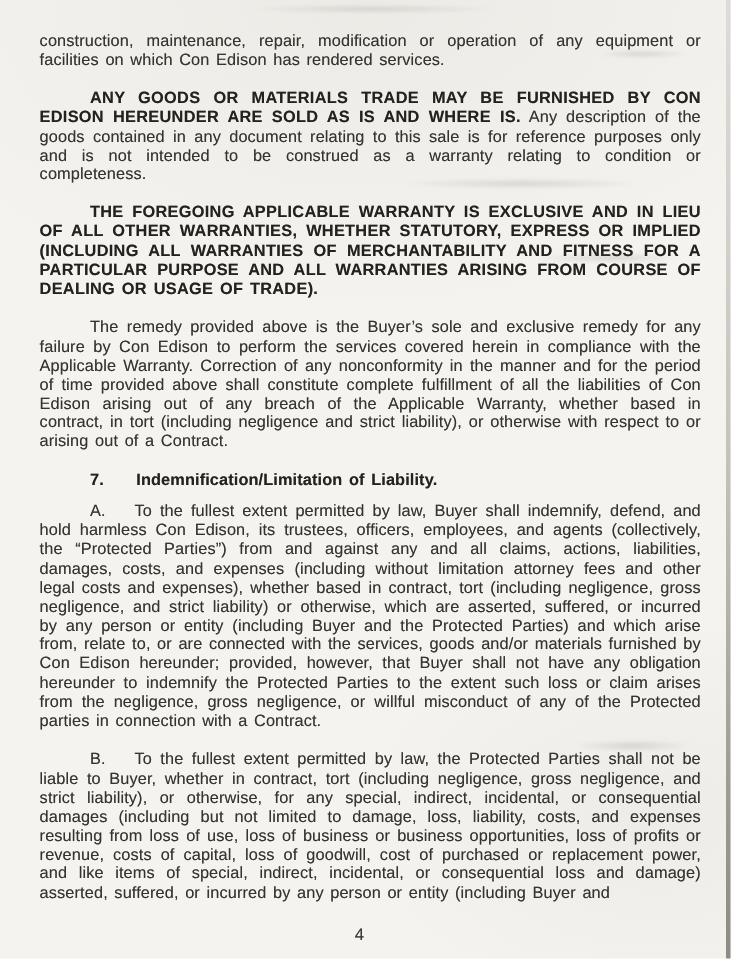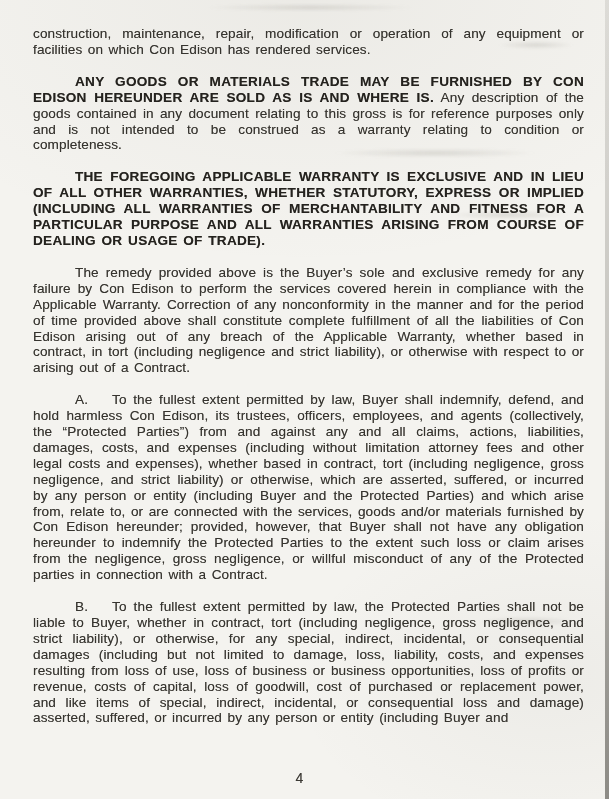--- a/index.html
+++ b/index.html
@@ -66,23 +66,24 @@
 
 <div class="page">
   <div class="smudge s1"></div>
   <div class="smudge s2"></div>
   <div class="smudge s3"></div>
   <div class="smudge s4"></div>
   <div class="smudge s5"></div>
 
   <div class="doc">
       <p class="para"><span class="seg">construction, maintenance, repair, modification or operation of any equipment or facilities on which Con Edison has rendered services.</span></p>
-      <p class="para indent"><span class="seg bold">ANY GOODS OR MATERIALS TRADE MAY BE FURNISHED BY CON EDISON HEREUNDER ARE SOLD AS IS AND WHERE IS.</span><span class="seg">  Any description of the goods contained in any document relating to this gross is for reference purposes only and is not intended to be construed as a warranty relating to condition or completeness.</span></p>
+      <p class="para indent"><span class="seg bold">ANY GOODS OR MATERIALS TRADE MAY BE FURNISHED BY CON EDISON HEREUNDER ARE SOLD AS IS AND WHERE IS.</span><span class="seg">  Any description of the goods contained in any document relating to this sale is for reference purposes only and is not intended to be construed as a warranty relating to condition or completeness.</span></p>
       <p class="para indent"><span class="seg bold">THE FOREGOING APPLICABLE WARRANTY IS EXCLUSIVE AND IN LIEU OF ALL OTHER WARRANTIES, WHETHER STATUTORY, EXPRESS OR IMPLIED (INCLUDING ALL WARRANTIES OF MERCHANTABILITY AND FITNESS FOR A PARTICULAR PURPOSE AND ALL WARRANTIES ARISING FROM COURSE OF DEALING OR USAGE OF TRADE).</span></p>
       <p class="para indent"><span class="seg">The remedy provided above is the Buyer’s sole and exclusive remedy for any failure by Con Edison to perform the services covered herein in compliance with the Applicable Warranty.  Correction of any nonconformity in the manner and for the period of time provided above shall constitute complete fulfillment of all the liabilities of Con Edison arising out of any breach of the Applicable Warranty, whether based in contract, in tort (including negligence and strict liability), or otherwise with respect to or arising out of a Contract.</span></p>
+      <p class="para heading indent"><span class="h-num">7.</span><span class="h-title">Indemnification/Limitation of Liability.</span></p>
       <p class="para indent"><span class="p-label">A.</span><span class="seg">To the fullest extent permitted by law, Buyer shall indemnify, defend, and hold harmless Con Edison, its trustees, officers, employees, and agents (collectively, the “Protected Parties”) from and against any and all claims, actions, liabilities, damages, costs, and expenses (including without limitation attorney fees and other legal costs and expenses), whether based in contract, tort (including negligence, gross negligence, and strict liability) or otherwise, which are asserted, suffered, or incurred by any person or entity (including Buyer and the Protected Parties) and which arise from, relate to, or are connected with the services, goods and/or materials furnished by Con Edison hereunder; provided, however, that Buyer shall not have any obligation hereunder to indemnify the Protected Parties to the extent such loss or claim arises from the negligence, gross negligence, or willful misconduct of any of the Protected parties in connection with a Contract.</span></p>
       <p class="para indent"><span class="p-label">B.</span><span class="seg">To the fullest extent permitted by law, the Protected Parties shall not be liable to Buyer, whether in contract, tort (including negligence, gross negligence, and strict liability), or otherwise, for any special, indirect, incidental, or consequential damages (including but not limited to damage, loss, liability, costs, and expenses resulting from loss of use, loss of business or business opportunities, loss of profits or revenue, costs of capital, loss of goodwill, cost of purchased or replacement power, and like items of special, indirect, incidental, or consequential loss and damage) asserted, suffered, or incurred by any person or entity (including Buyer and</span></p>
     </div>
 
   <div class="page-num">4</div>
 
   <div class="edge-right"></div>
 </div>
 
 </body></html>

